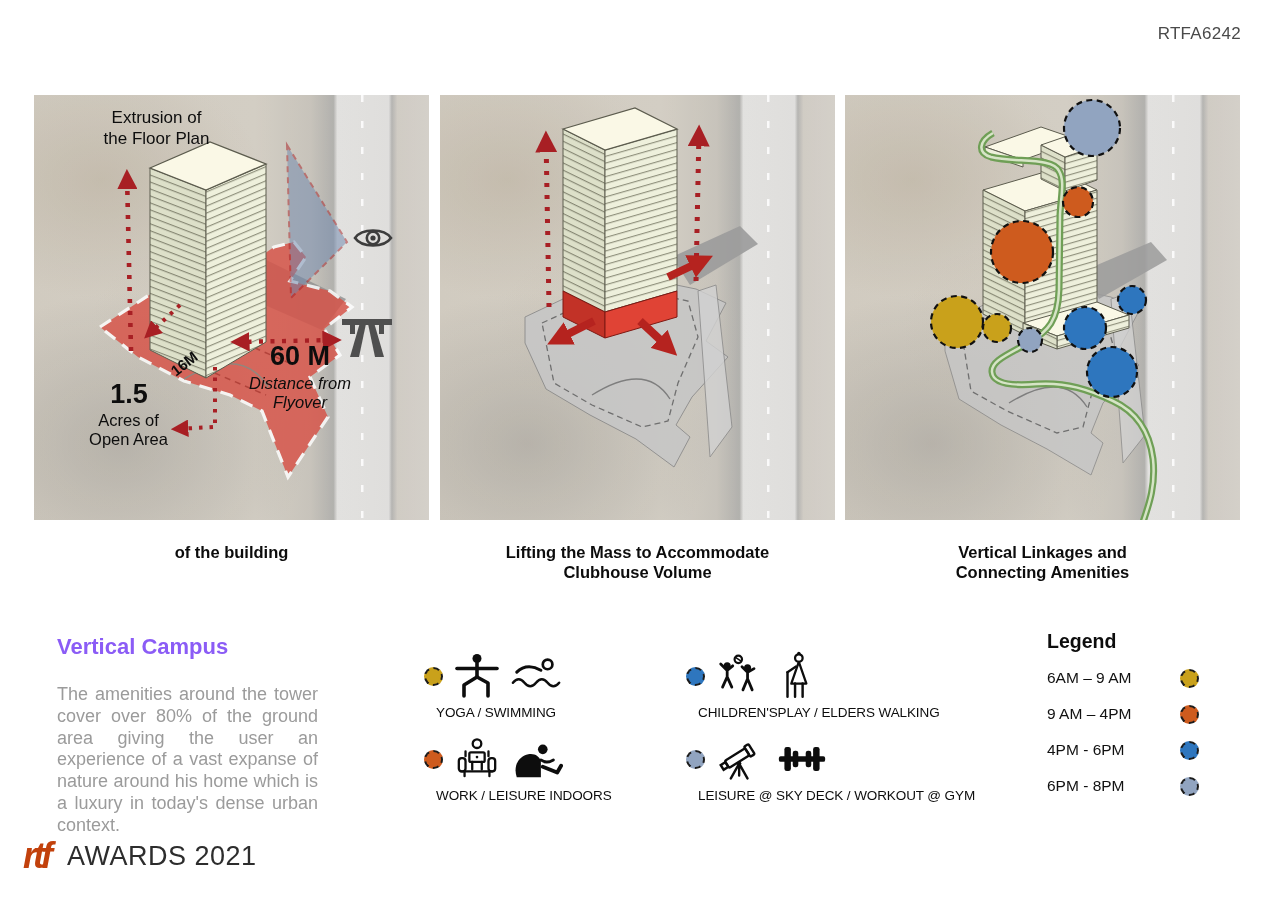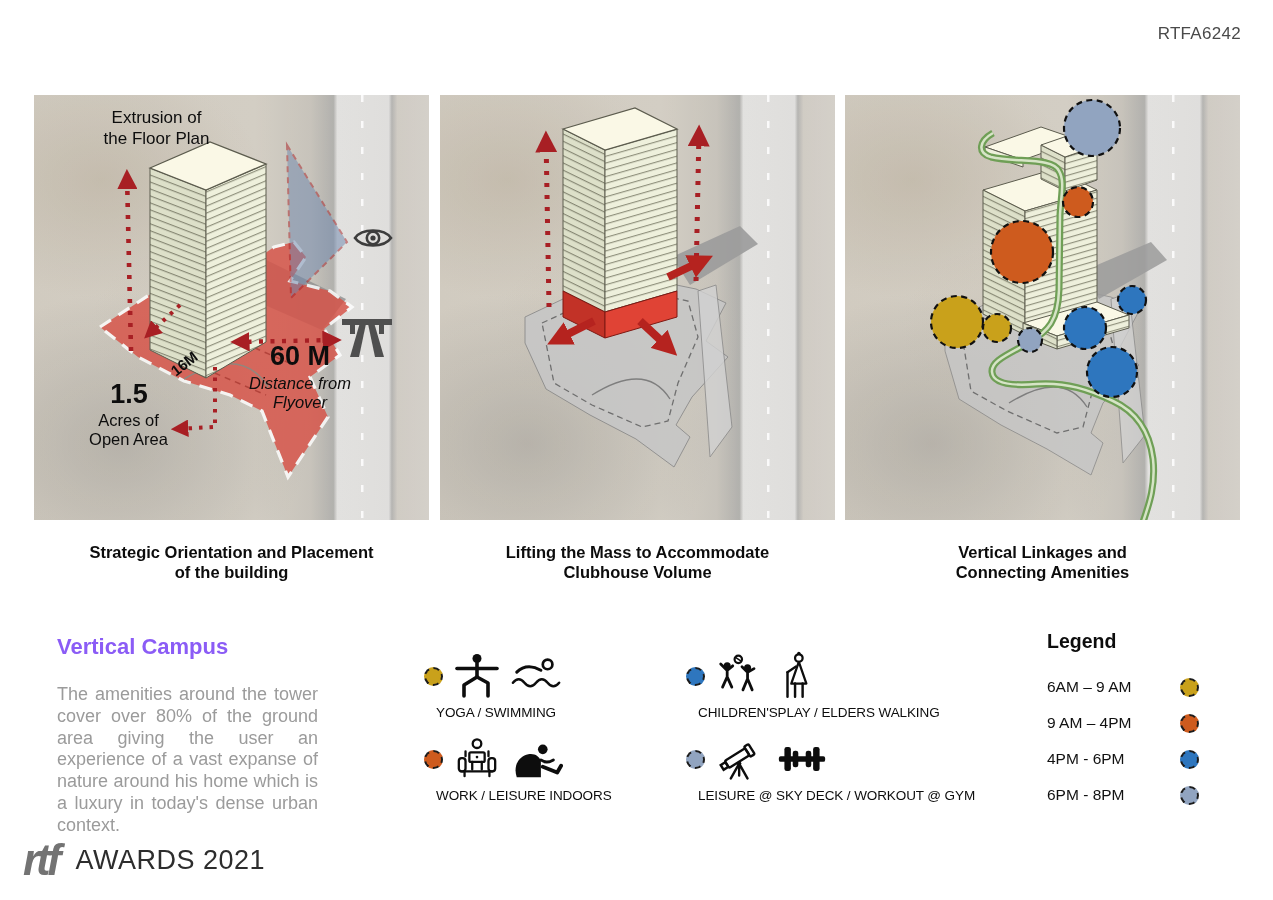--- a/index.html
+++ b/index.html
@@ -45,26 +45,26 @@
   #amenity-group-1{left:424px;top:650px;}
   #amenity-group-2{left:686px;top:650px;}
   .arow{display:flex;align-items:center;gap:12px;height:52px;}
   .alabel{font-size:13.5px;color:#0d0d0d;margin:3px 0 13px 12px;white-space:nowrap;letter-spacing:-.1px;}
   .dot{display:inline-block;width:15px;height:15px;border-radius:50%;
        border:2.2px dashed #1b1b1b;flex:none;box-sizing:content-box;}
   .icn{flex:none;}
 
   .legend{position:absolute;left:1047px;top:630px;width:152px;}
   .legend-title{font-size:19.5px;font-weight:bold;color:#0d0d0d;margin:0 0 16px 0;}
-  .lrow{display:flex;align-items:center;justify-content:space-between;height:36px;}
+  .lrow{display:flex;justify-content:space-between;height:36px;}
   .llabel{font-size:15.5px;color:#111;}
 
   .footer{position:absolute;left:23px;top:838px;display:flex;align-items:center;gap:10px;}
-  .rtf-logo{font-size:44px;font-weight:800;font-style:italic;letter-spacing:-4px;
-            color:#737373;line-height:1;padding-right:8px;}
+  .rtf-logo{font-size:36px;font-weight:800;font-style:italic;letter-spacing:-4px;
+            color:#c2410c;line-height:1;padding-right:8px;}
   .awards{font-size:27px;color:#2d2d2d;letter-spacing:.5px;}
 </style>
 </head>
 <body>
 
 <div class="board">
 
   <div class="code">RTFA6242</div>
 
   <section class="panel" id="panel1">
@@ -237,21 +237,20 @@
         <circle cx="152" cy="233" r="14" fill="#C9A11B"></circle>
         <circle cx="185" cy="245" r="12" fill="#91A4C0"></circle>
         <circle cx="240" cy="233" r="21" fill="#2E76BE"></circle>
         <circle cx="287" cy="205" r="14" fill="#2E76BE"></circle>
         <circle cx="267" cy="277" r="25" fill="#2E76BE"></circle>
       </g>
     </svg>
   </section>
 
   <div class="caption" id="cap1">
-    <div>Strategic Orientation and Placement</div>
     <div>of the building</div>
   </div>
   <div class="caption" id="cap2">
     <div>Lifting the Mass to Accommodate</div>
     <div>Clubhouse Volume</div>
   </div>
   <div class="caption" id="cap3">
     <div>Vertical Linkages and</div>
     <div>Connecting Amenities</div>
   </div>

